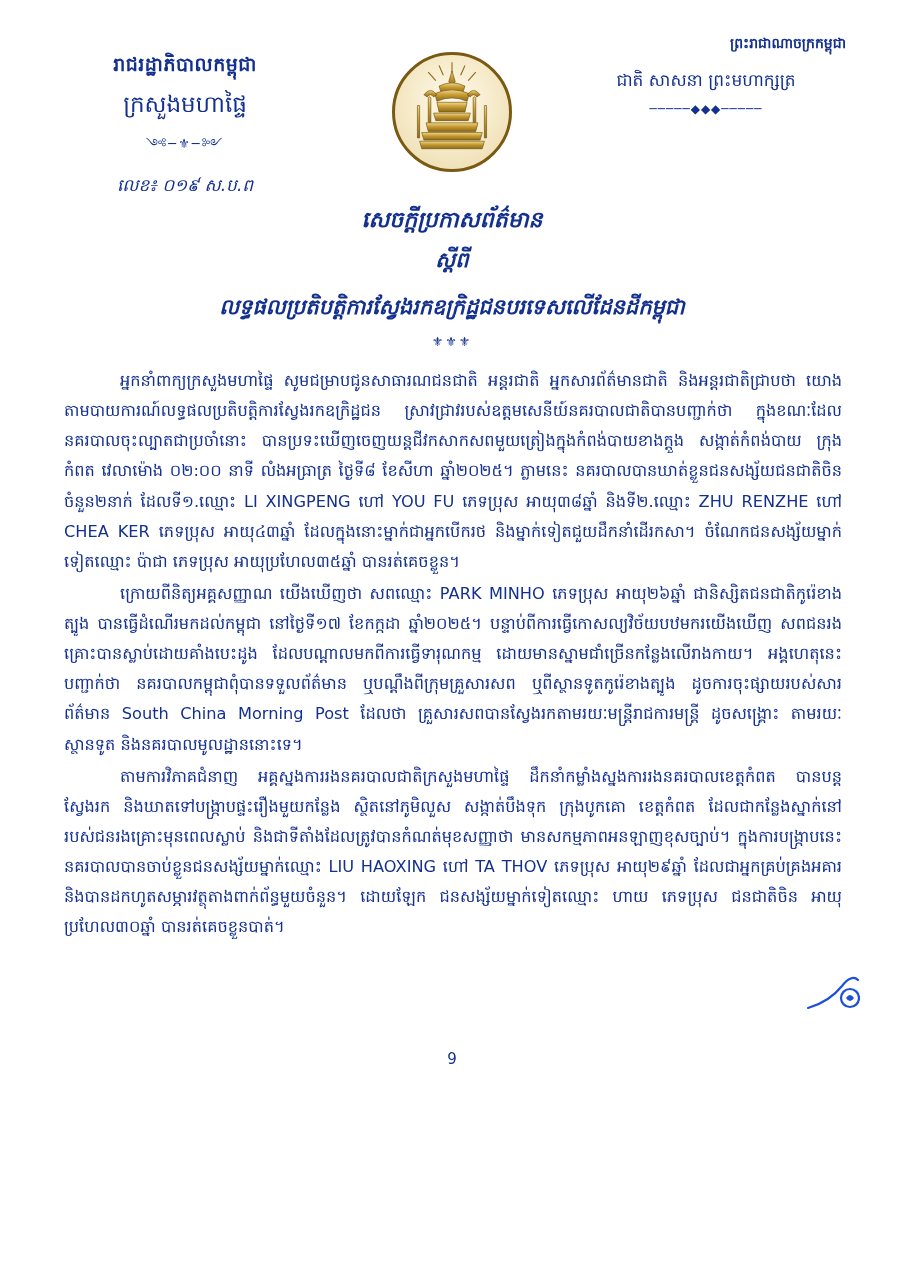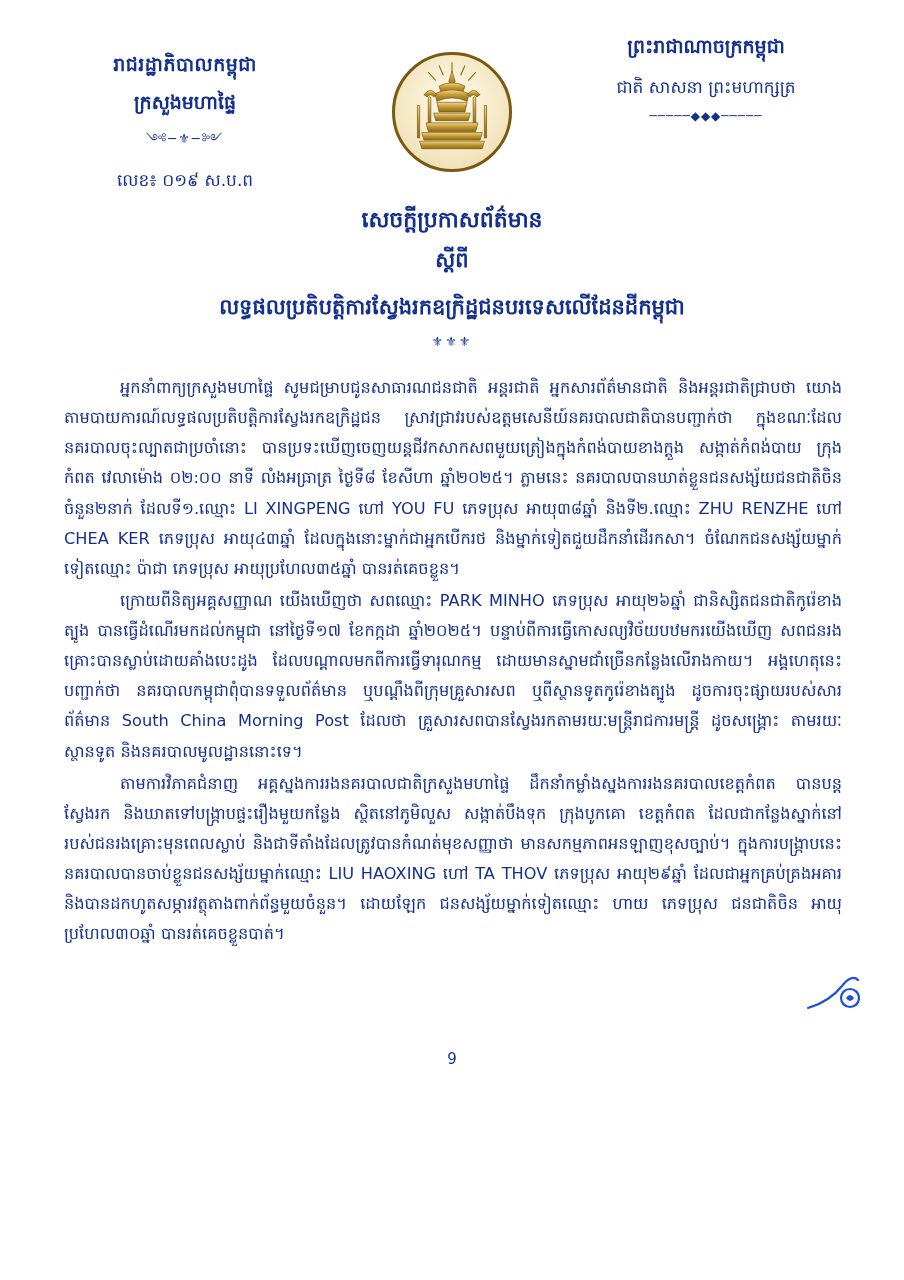--- a/index.html
+++ b/index.html
@@ -29,45 +29,47 @@
     width: 250px;
     text-align: center;
     color: #13308f;
   }
   .hdr-left .l1 {
     font-size: 19px;
     font-weight: bold;
     letter-spacing: .5px;
   }
   .hdr-left .l2 {
-    font-size: 19px;
-    font-weight: bold;
+    font-size: 23px;
+    font-weight: normal;
     margin-top: 10px;
   }
   .hdr-left .orn {
     font-size: 13px;
     margin-top: 6px;
     letter-spacing: 2px;
   }
   .hdr-left .l3 {
     font-size: 17px;
     margin-top: 8px;
+    font-style: italic;
   }
 
   .hdr-right {
     position: absolute;
     right: 58px;
     top: 34px;
     width: 280px;
     text-align: center;
     color: #13308f;
   }
   .hdr-right .r1 {
-    font-size: 19px;
-    font-weight: bold;
+    font-size: 14px;
+    font-weight: bold;
+    text-align: right;
   }
   .hdr-right .r2 {
     font-size: 17px;
     margin-top: 14px;
   }
   .hdr-right .orn2 {
     font-size: 12px;
     margin-top: 8px;
     letter-spacing: 1px;
   }
@@ -92,20 +94,21 @@
   .emblem-svg {
     position: absolute;
     inset: 6px;
   }
 
   
   .title-block {
     text-align: center;
     margin-top: 6px;
     color: #13308f;
+    font-style: italic;
   }
   .title-block .t1 {
     font-size: 22px;
     font-weight: bold;
   }
   .title-block .t2 {
     font-size: 21px;
     font-weight: bold;
     margin-top: 8px;
   }
@@ -115,21 +118,21 @@
     margin-top: 16px;
   }
   .title-orn {
     margin-top: 10px;
     font-size: 13px;
     letter-spacing: 2px;
   }
 
   
   .body-text {
-    margin: 24px 62px 0 64px;
+    margin: 17px 62px 0 64px;
     color: #13308f;
     font-size: 16.2px;
     line-height: 1.86;
     text-align: justify;
     text-justify: inter-word;
   }
   .body-text p {
     margin: 0 0 2px 0;
     text-indent: 56px;
   }

